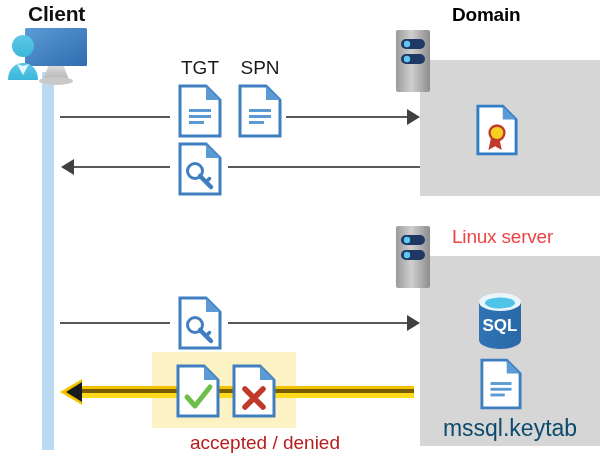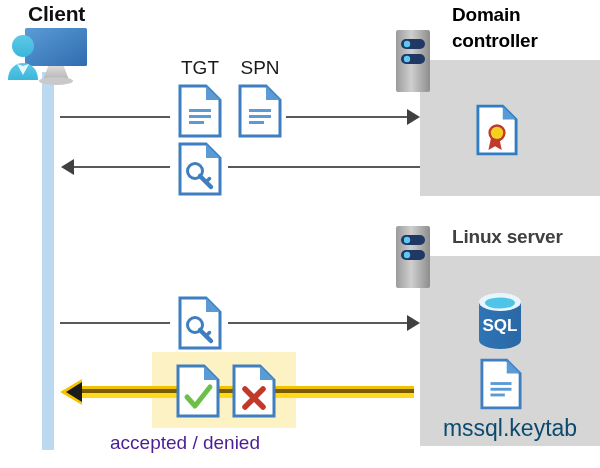--- a/index.html
+++ b/index.html
@@ -19,28 +19,28 @@
     font-size:21px;font-weight:bold;color:#101010;
     letter-spacing:-0.2px;
   }
   .lbl-dc{
     left:452px;top:2px;width:148px;
     font-size:19px;font-weight:bold;color:#000000;
     line-height:26px;letter-spacing:-0.2px;
   }
   .lbl-linux{
     left:452px;top:226px;width:148px;
-    font-size:19px;font-weight:bold;color:#404040;
+    font-size:19px;font-weight:normal;color:#ef4444;
     letter-spacing:-0.2px;
   }
   .lbl-tgt{left:172px;top:57px;width:56px;text-align:center;font-size:19px;color:#1a1a1a;}
   .lbl-spn{left:231px;top:57px;width:58px;text-align:center;font-size:19px;color:#1a1a1a;}
   .lbl-accepted{
-    left:110px;top:432px;width:230px;text-align:left;
-    font-size:19px;color:#4c1d95;
+    left:110px;top:432px;width:230px;text-align:right;
+    font-size:19px;color:#b91c1c;
   }
   .lbl-keytab{
     left:420px;top:415px;width:180px;text-align:center;
     font-size:23px;color:#0c4a6e;
   }
 
   
   .panel{background:#d6d6d6;}
   .panel-dc{left:420px;top:60px;width:180px;height:136px;}
   .panel-linux{left:420px;top:256px;width:180px;height:190px;}
@@ -174,21 +174,20 @@
       </defs>
       <rect x="0" y="0" width="34" height="62" rx="2" fill="url(#gTw)"></rect>
       <rect x="5" y="9" width="24" height="10" rx="5" fill="#1f3864"></rect>
       <circle cx="11" cy="14" r="3.2" fill="#5fc8f0"></circle>
       <rect x="5" y="24" width="24" height="10" rx="5" fill="#1f3864"></rect>
       <circle cx="11" cy="29" r="3.2" fill="#5fc8f0"></circle>
     </svg>
   </div>
   <div class="abs lbl-dc">
     <div>Domain</div>
-    <div>controller</div>
   </div>
 
   <div class="abs tower tower-linux">
     <svg viewBox="0 0 34 62">
       <rect x="0" y="0" width="34" height="62" rx="2" fill="url(#gTw)"></rect>
       <rect x="5" y="9" width="24" height="10" rx="5" fill="#1f3864"></rect>
       <circle cx="11" cy="14" r="3.2" fill="#5fc8f0"></circle>
       <rect x="5" y="24" width="24" height="10" rx="5" fill="#1f3864"></rect>
       <circle cx="11" cy="29" r="3.2" fill="#5fc8f0"></circle>
     </svg>

